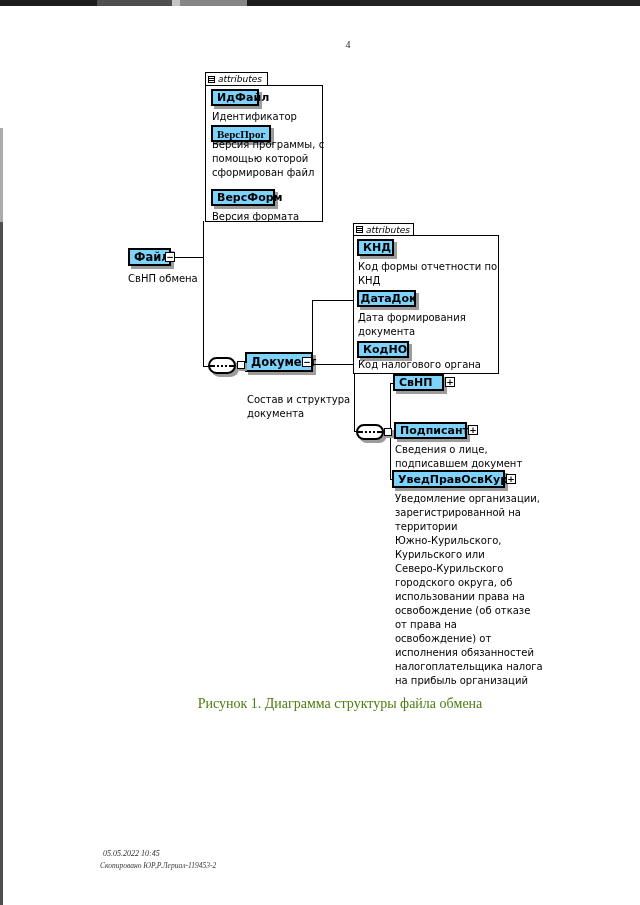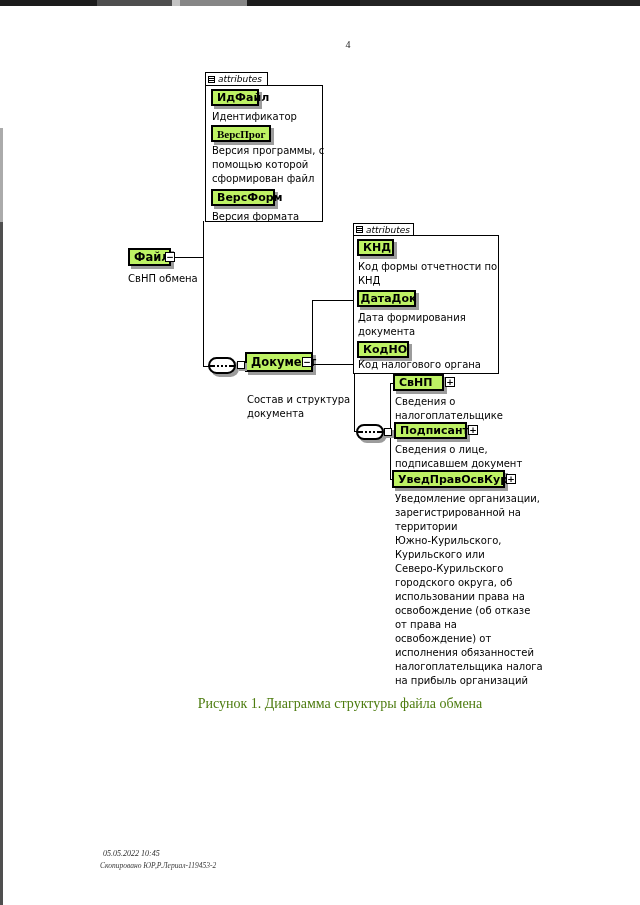--- a/index.html
+++ b/index.html
@@ -11,21 +11,21 @@
   .leftline-a{position:absolute;left:0;top:128px;width:3px;height:94px;background:#ababab;}
   .leftline-b{position:absolute;left:0;top:222px;width:3px;height:683px;background:#4f4f4f;}
   
   .pagenum{position:absolute;left:340px;top:39px;width:16px;text-align:center;
            font:10px "Liberation Serif",serif;color:#222;}
   .caption{position:absolute;left:170px;top:696px;width:340px;text-align:center;
            font:14px "Liberation Serif",serif;color:#4d7c0f;}
   .stamp1{position:absolute;left:103px;top:849px;font:italic 8px "Liberation Serif",serif;color:#2e2e2e;}
   .stamp2{position:absolute;left:100px;top:861px;font:italic 7.5px "Liberation Serif",serif;color:#3a3a3a;}
   
-  .namebox{position:absolute;background:#bef264;border:2px solid #000;box-sizing:border-box;
+  .namebox{position:absolute;background:#7dd3fc;border:2px solid #000;box-sizing:border-box;
            box-shadow:3px 3px 0 #9c9c9c;display:flex;align-items:center;padding-left:4px;
            font-weight:bold;font-size:11px;white-space:nowrap;}
   .container-box{position:absolute;border:1px solid #000;background:#fff;box-sizing:border-box;}
   .tab{position:absolute;border:1px solid #000;background:#fff;box-sizing:border-box;
        display:flex;align-items:center;gap:3px;padding-left:2px;
        font:italic 9px "DejaVu Sans",sans-serif;z-index:3;}
   .tab-icon{position:relative;width:7px;height:7px;border:1px solid #000;box-sizing:border-box;background:#fff;flex:0 0 auto;}
   .tab-icon::before{content:"";position:absolute;left:0;right:0;top:1px;height:1px;background:#000;}
   .tab-icon::after{content:"";position:absolute;left:0;right:0;top:3px;height:1px;background:#000;}
   .anno{position:absolute;font:10px/13.8px "DejaVu Sans",sans-serif;white-space:pre-line;}
@@ -60,21 +60,21 @@
     <span class="tab-icon"></span>
     <span>attributes</span>
   </div>
   <div class="namebox" style="left:211px;top:89px;width:48px;height:17px;">
     <span>ИдФайл</span>
   </div>
   <div class="anno" style="left:212px;top:110px;width:115px;">Идентификатор файла</div>
   <div class="namebox" style="left:211px;top:125px;width:60px;height:17px;font-family:Liberation Serif, serif;">
     <span>ВерсПрог</span>
   </div>
-  <div class="anno" style="left:212px;top:144px;width:118px;">Версия программы, с
+  <div class="anno" style="left:212px;top:138px;width:118px;">Версия программы, с
 помощью которой
 сформирован файл</div>
   <div class="namebox" style="left:211px;top:189px;width:64px;height:17px;">
     <span>ВерсФорм</span>
   </div>
   <div class="anno" style="left:212px;top:210px;width:115px;">Версия формата</div>
 
   <div class="namebox" style="left:128px;top:248px;width:43px;height:18px;font-size:11.5px;">
     <span>Файл</span>
   </div>
@@ -138,22 +138,20 @@
 
   <div class="line" style="left:390px;top:383px;width:1px;height:97px;"></div>
   <div class="line" style="left:390px;top:383px;width:4px;height:1px;"></div>
   <div class="line" style="left:392px;top:431px;width:3px;height:1px;"></div>
   <div class="line" style="left:390px;top:479px;width:3px;height:1px;"></div>
 
   <div class="namebox" style="left:393px;top:374px;width:51px;height:17px;">
     <span>СвНП</span>
   </div>
   <div class="toggle" style="left:445px;top:377px;">+</div>
-  <div class="anno" style="left:395px;top:395px;width:130px;">Сведения о
-налогоплательщике</div>
 
   <div class="namebox" style="left:394px;top:422px;width:73px;height:17px;">
     <span>Подписант</span>
   </div>
   <div class="toggle" style="left:468px;top:425px;">+</div>
   <div class="anno" style="left:395px;top:443px;width:135px;">Сведения о лице,
 подписавшем документ</div>
 
   <div class="namebox" style="left:392px;top:470px;width:113px;height:18px;">
     <span>УведПравОсвКур</span>

